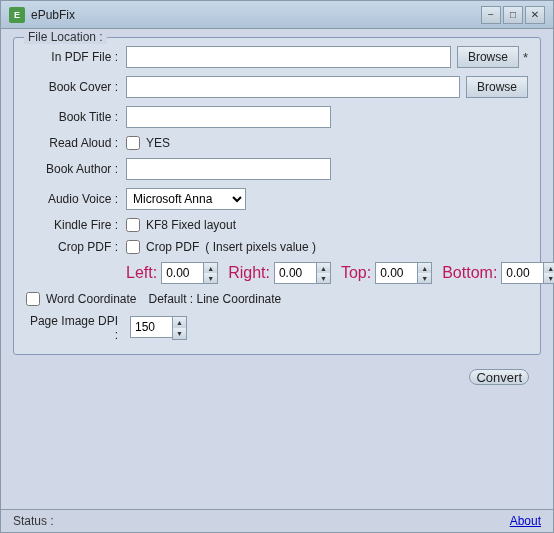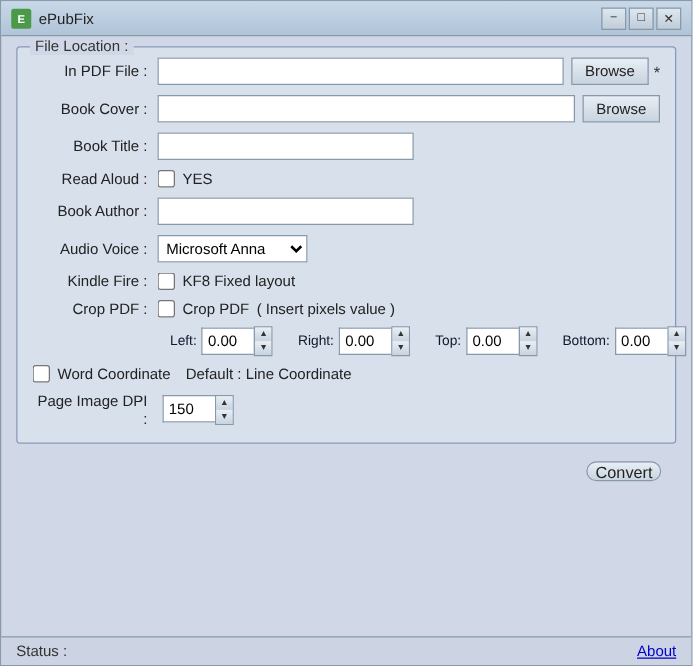--- a/index.html
+++ b/index.html
@@ -181,32 +181,30 @@
     }
 
     .crop-detail-row {
       display: flex;
       align-items: center;
       margin-top: 6px;
       padding-left: 100px;
     }
 
     .crop-label {
-      font-size: 11px;
-      color: #0f172a;
+      font-size: 16px;
+      color: #be185d;
       margin-right: 4px;
-      margin-left: 10px;
     }
 
     .spin-input {
       width: 55px;
       height: 22px;
       display: flex;
       margin-right: 12px;
-      align-items: center;
     }
 
     .spin-input input {
       width: 42px;
       height: 22px;
       background: white;
       border: 1px solid #8899aa;
       border-right: none;
       padding: 2px 4px;
       font-size: 12px;

